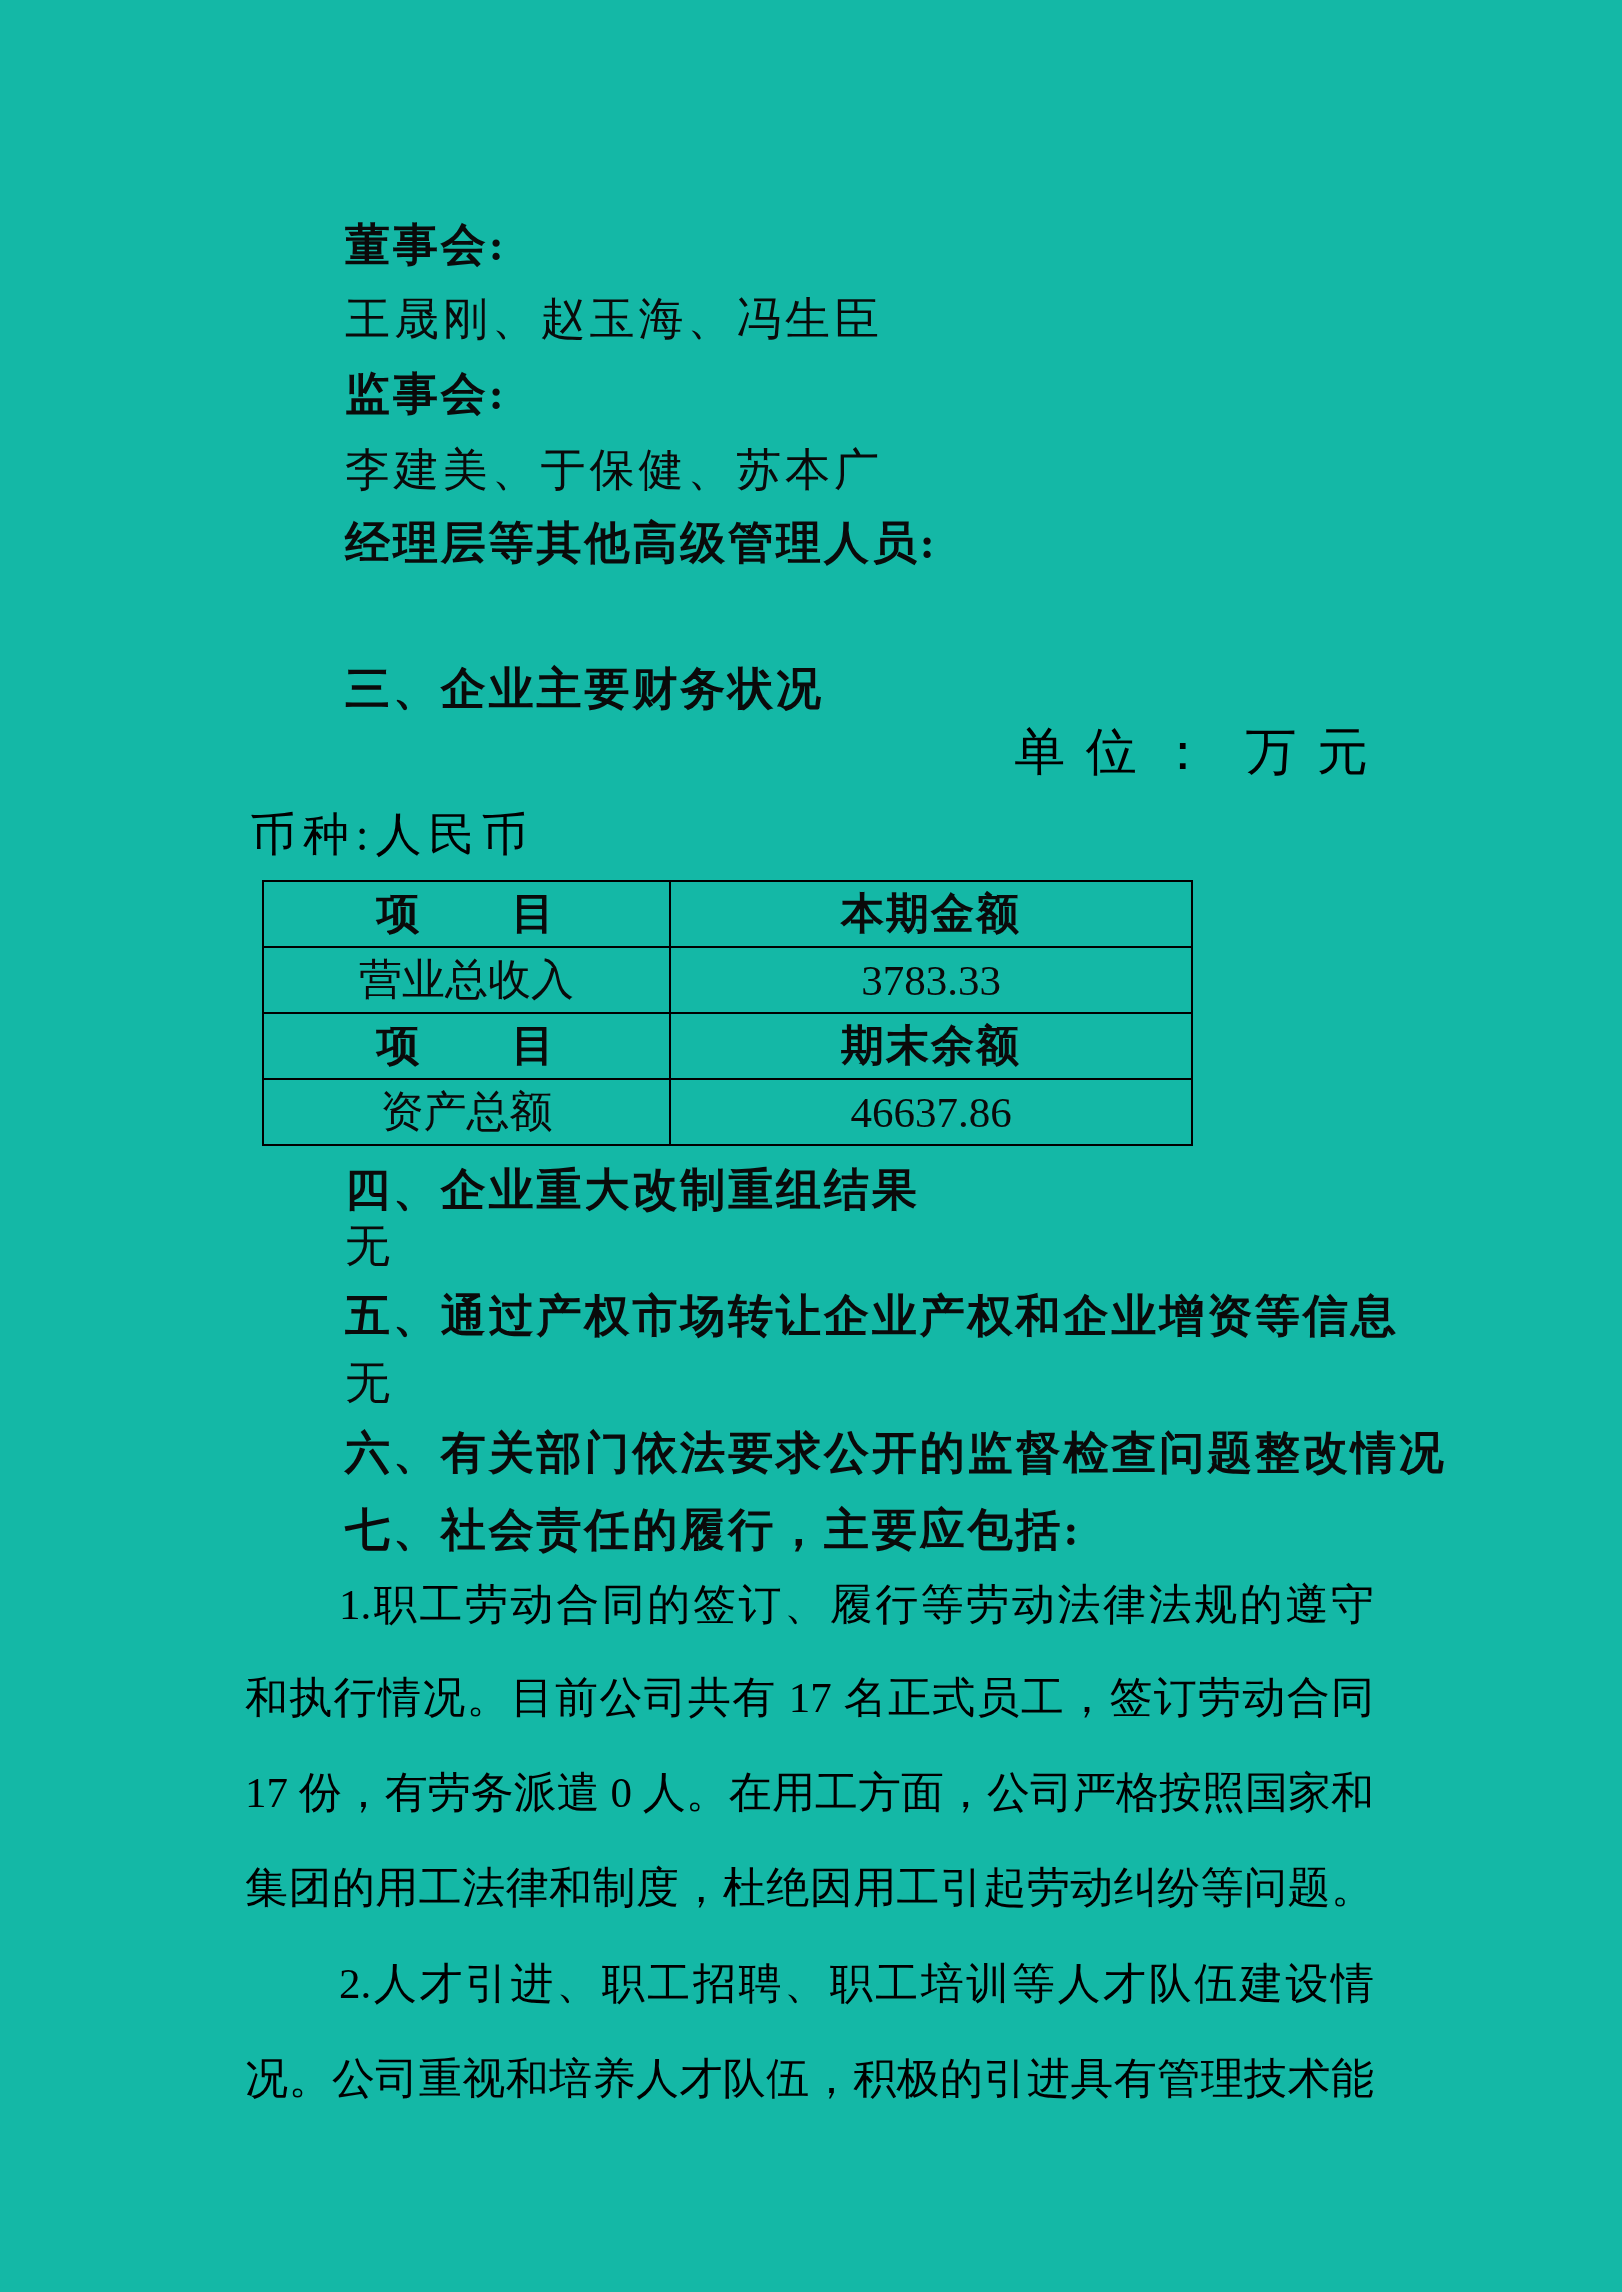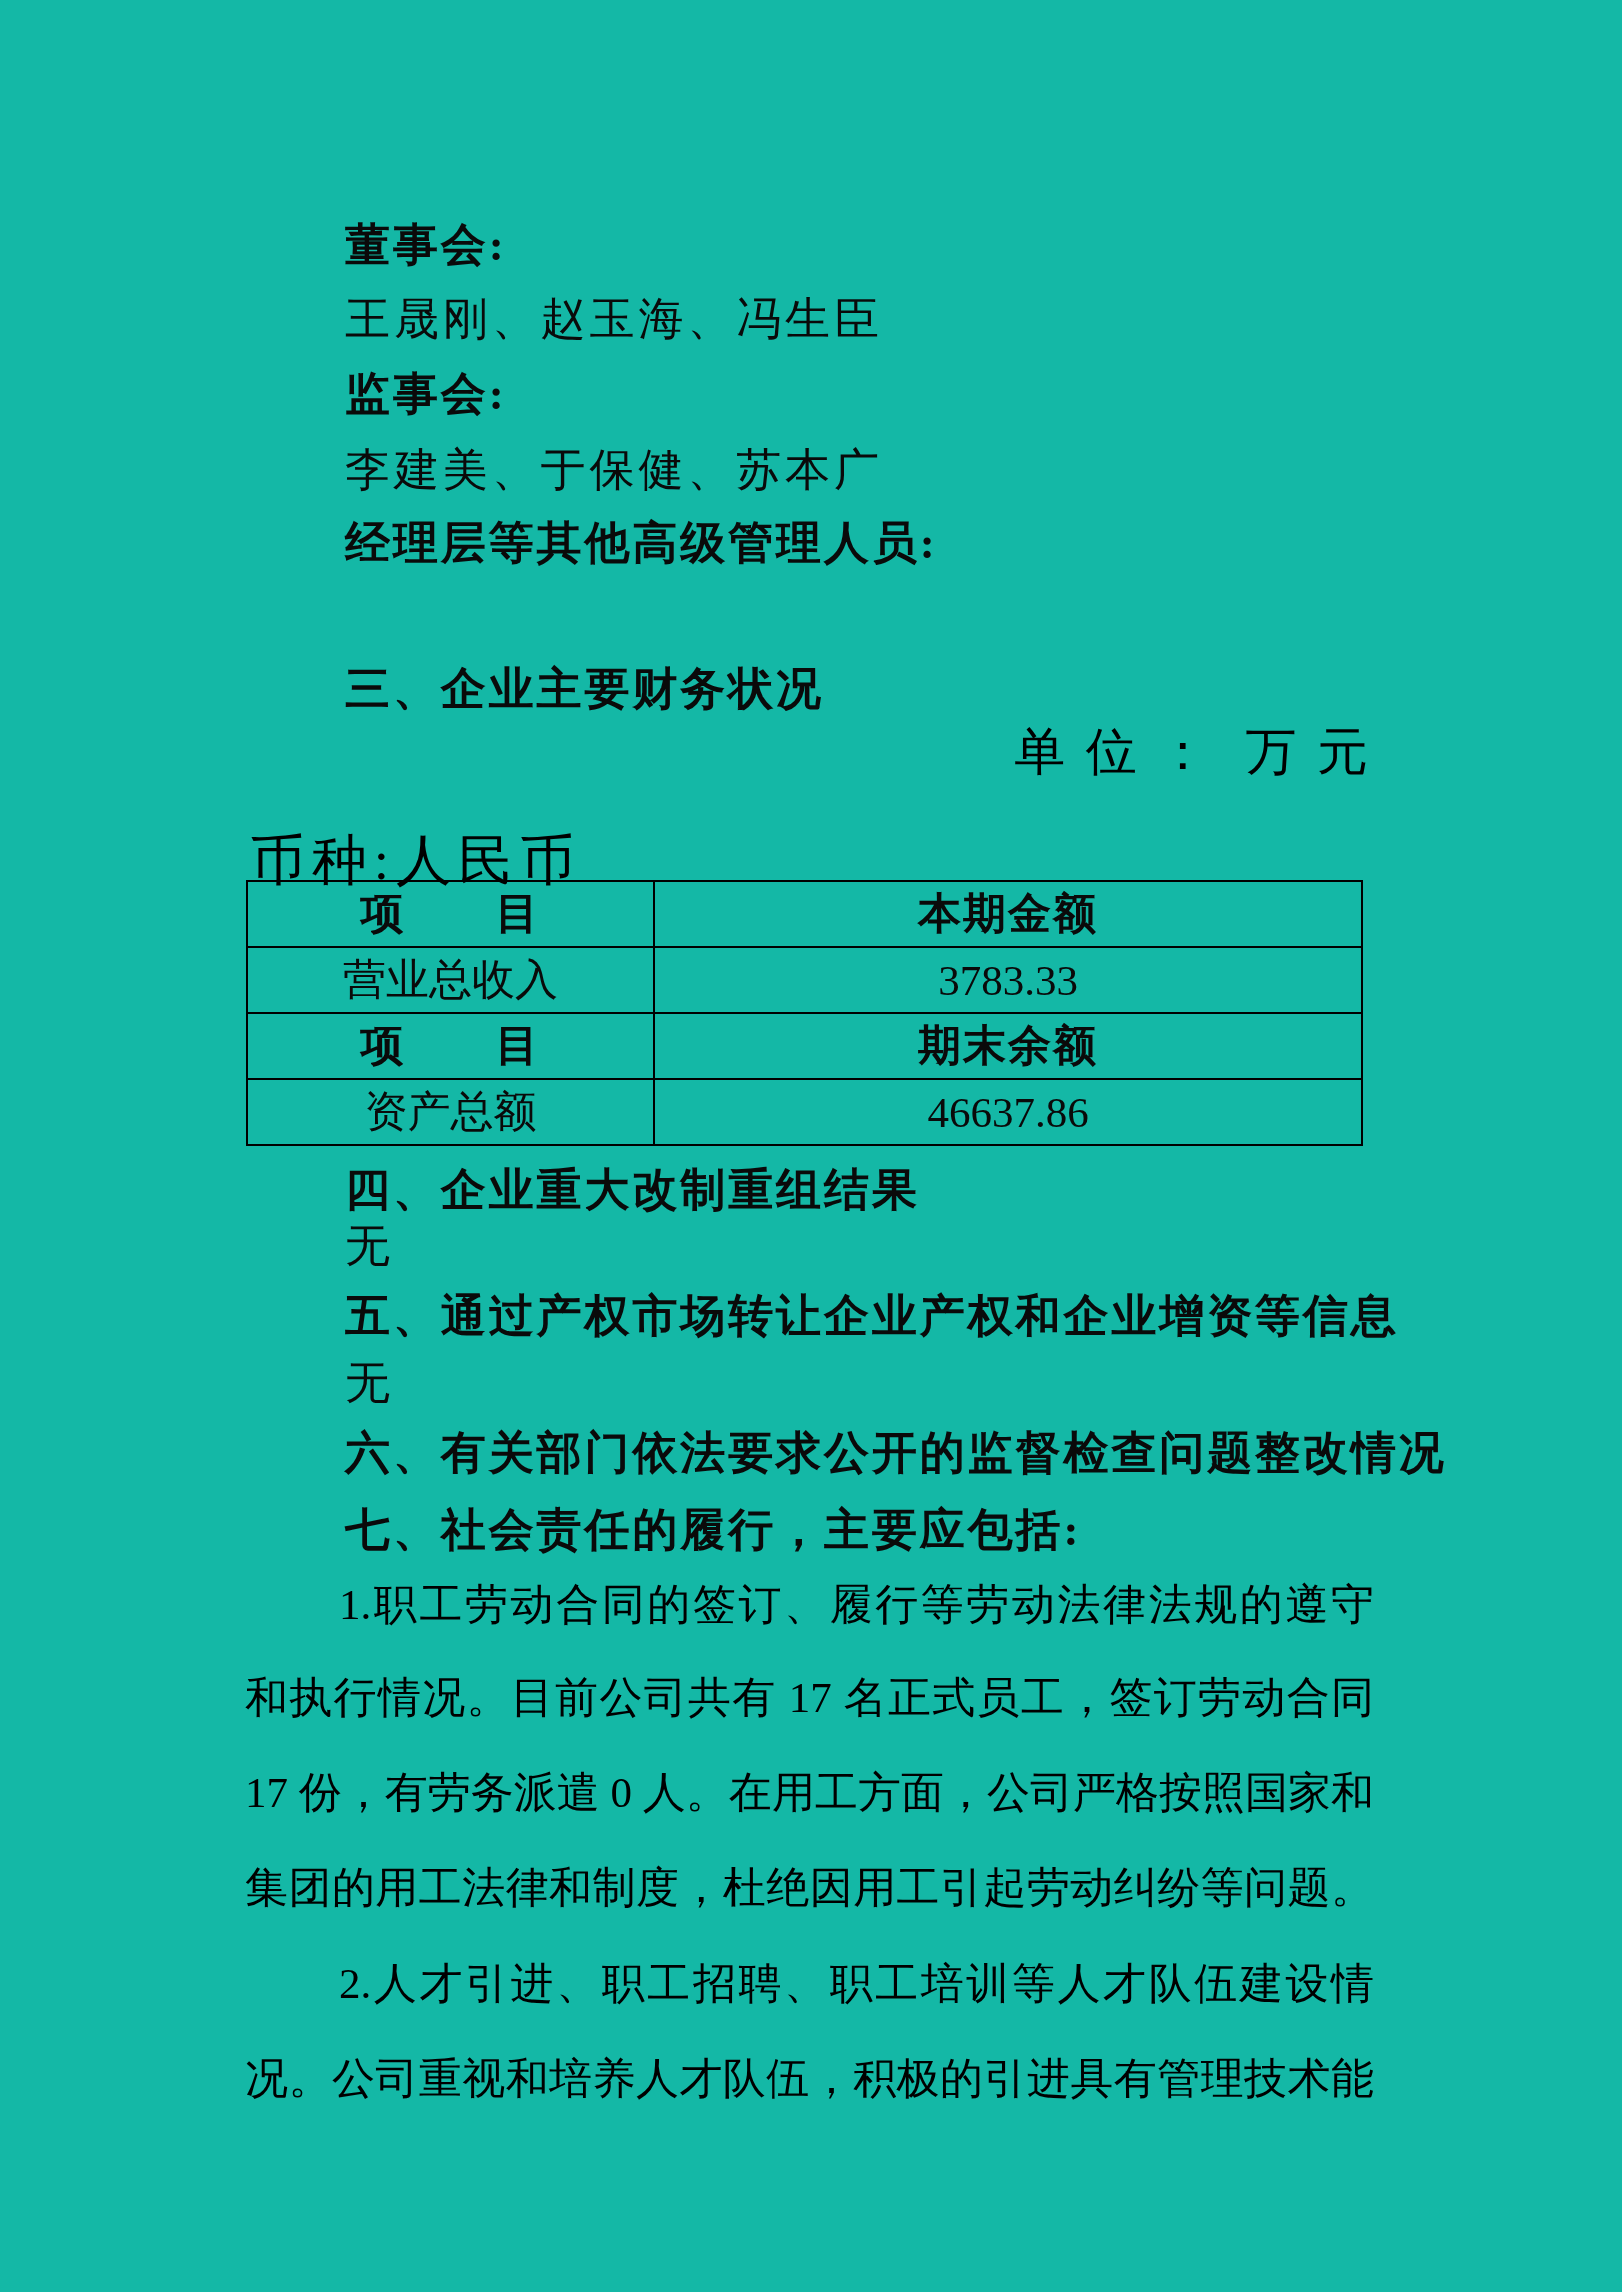--- a/index.html
+++ b/index.html
@@ -22,35 +22,35 @@
   .h{font-weight:bold;letter-spacing:2.9px;}
   .name{letter-spacing:3.9px;}
   .unit{
     position:absolute;
     top:718px;right:250px;
     font-size:51px;letter-spacing:3.9px;white-space:pre;
   }
   .currency{
     position:absolute;
     top:804px;left:250px;
-    font-size:55px;letter-spacing:6.9px;white-space:pre;margin-top:20px;
+    font-size:46px;letter-spacing:6.9px;white-space:pre;
   }
   .para{
     position:absolute;
     left:245px;width:1129px;
     font-size:43px;line-height:1.15;
     text-align:justify;
     -moz-text-align-last:justify;
     text-align-last:justify;
   }
   .para.first{left:339px;width:1035px;}
   table.fin{
     position:absolute;
-    left:246px;top:880px;
-    width:1117px;height:255px;
+    left:262px;top:880px;
+    width:931px;height:255px;
     border-collapse:collapse;
     table-layout:fixed;
     border-radius:24px;
   }
   table.fin td{
     border-top:2.9px solid #000;
     border-bottom:2.9px solid #000;
     text-align:center;vertical-align:middle;
     font-size:43px;
     padding:0;

